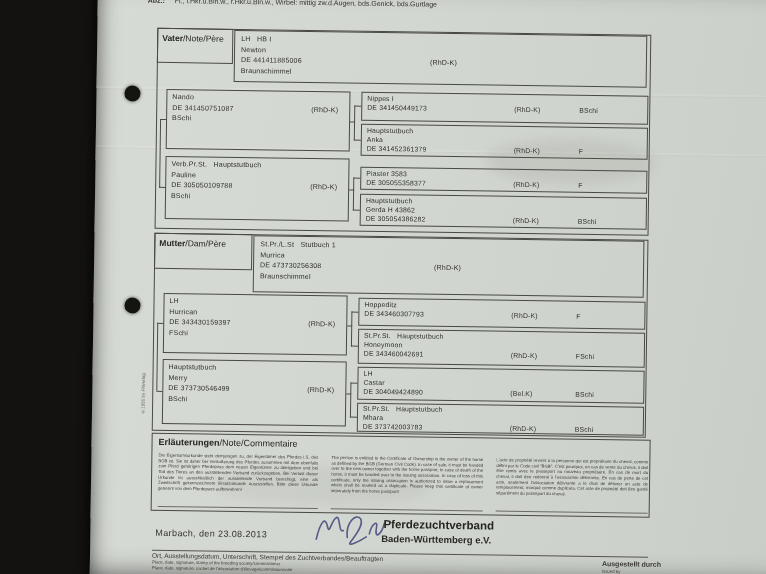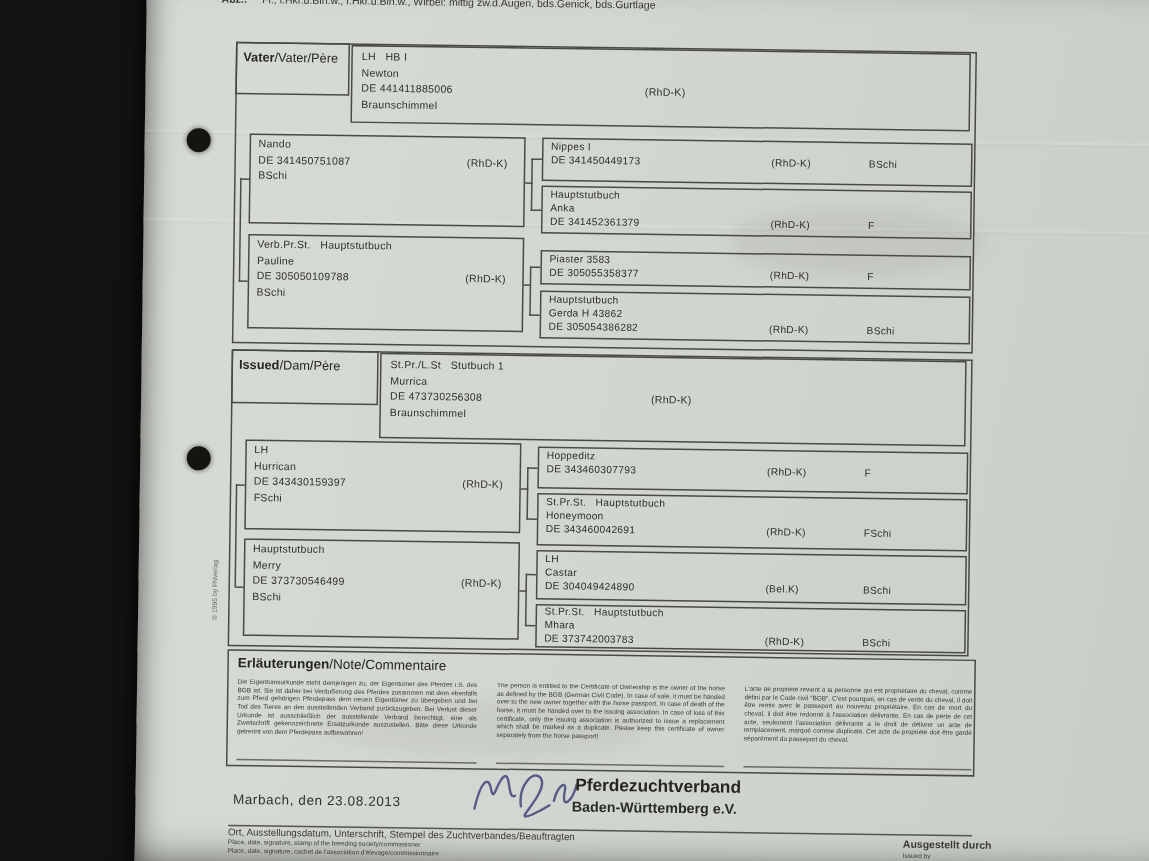--- a/index.html
+++ b/index.html
@@ -66,21 +66,21 @@
     <div class="hole" style="left:28px; top:103px;"></div>
     <div class="hole" style="left:31px; top:315px;"></div>
 
     <div style="position:absolute; left:50px; top:14px; font-size:7px; color:#35352f; white-space:nowrap;">
       <b>Abz.:</b>
       <span style="margin-left:8px;">Fl., l.Hkr.u.Bln.w., r.Hkr.u.Bln.w., Wirbel: mittig zw.d.Augen, bds.Genick, bds.Gurtlage</span>
     </div>
 
     <div class="box sect" style="left:60px; top:45px; width:494px; height:201px;"></div>
     <div class="box" style="left:60px; top:45px; width:76px; height:35px;">
-      <div class="seclabel"><b>Vater</b><span>/Vater/Père</span></div>
+      <div class="seclabel"><b>Vater</b><span>/Note/Père</span></div>
     </div>
 
     <div class="box pad" style="left:137px; top:46px; width:413px; height:52px;">
       <div class="pl">LH   HB I</div>
       <div class="pl">Newton</div>
       <div class="pl"><span>DE 441411885006</span><span class="test" style="left:189px;">(RhD-K)</span></div>
       <div class="pl">Braunschimmel</div>
     </div>
 
     <div class="box padsm" style="left:70px; top:106px; width:184px; height:60px;">
@@ -122,21 +122,21 @@
     <div class="cline" style="left:258px; top:120px; width:1px; height:35px;"></div>
     <div class="cline" style="left:258px; top:120px; width:7px; height:1px;"></div>
     <div class="cline" style="left:258px; top:154px; width:7px; height:1px;"></div>
     <div class="cline" style="left:254px; top:204px; width:5px; height:1px;"></div>
     <div class="cline" style="left:258px; top:192px; width:1px; height:33px;"></div>
     <div class="cline" style="left:258px; top:192px; width:7px; height:1px;"></div>
     <div class="cline" style="left:258px; top:224px; width:7px; height:1px;"></div>
 
     <div class="box sect" style="left:60px; top:250px; width:494px; height:198px;"></div>
     <div class="box" style="left:60px; top:250px; width:98px; height:36px;">
-      <div class="seclabel"><b>Issued</b><span>/Dam/Père</span></div>
+      <div class="seclabel"><b>Mutter</b><span>/Dam/Père</span></div>
     </div>
 
     <div class="box pad" style="left:159px; top:251px; width:391px; height:57px;">
       <div class="pl">St.Pr./L.St   Stutbuch 1</div>
       <div class="pl">Murrica</div>
       <div class="pl"><span>DE 473730256308</span><span class="test" style="left:174px;">(RhD-K)</span></div>
       <div class="pl">Braunschimmel</div>
     </div>
 
     <div class="box padsm" style="left:70px; top:310px; width:184px; height:60px;">

